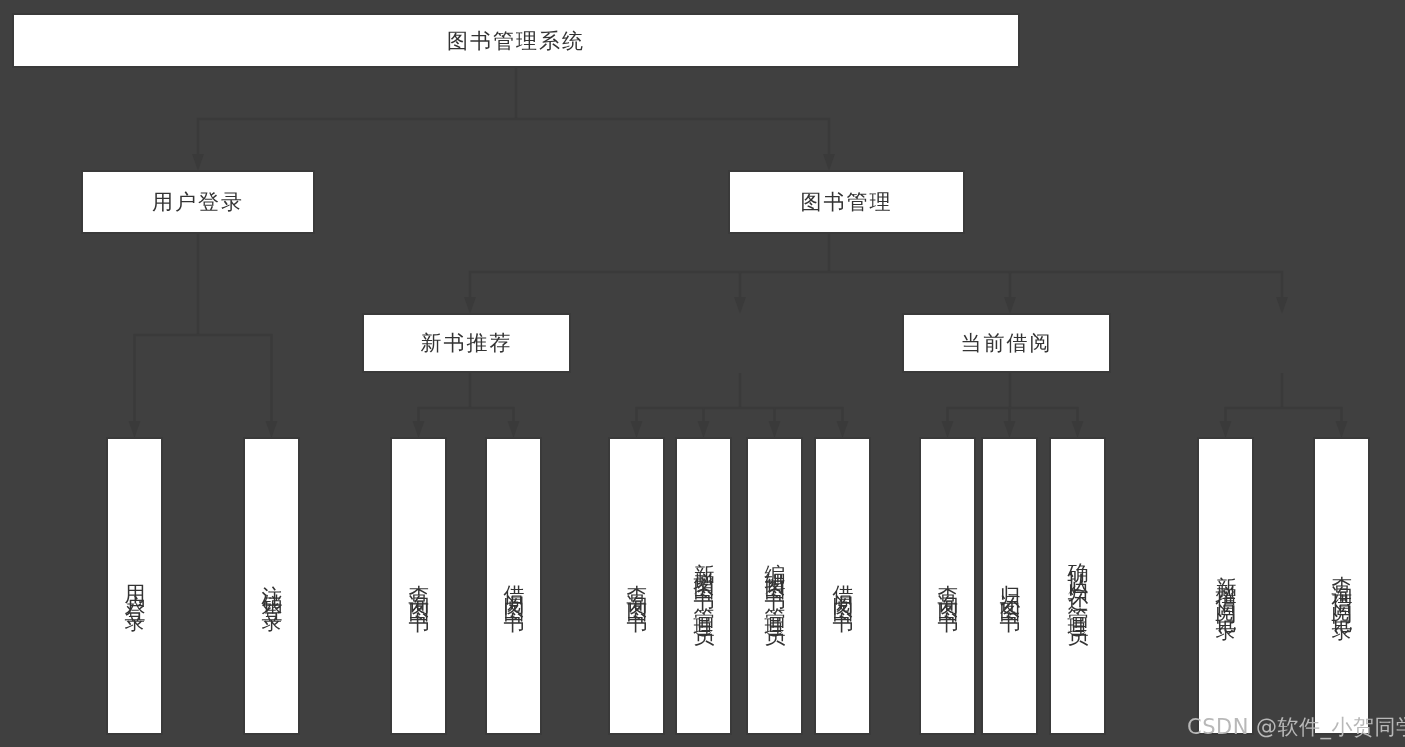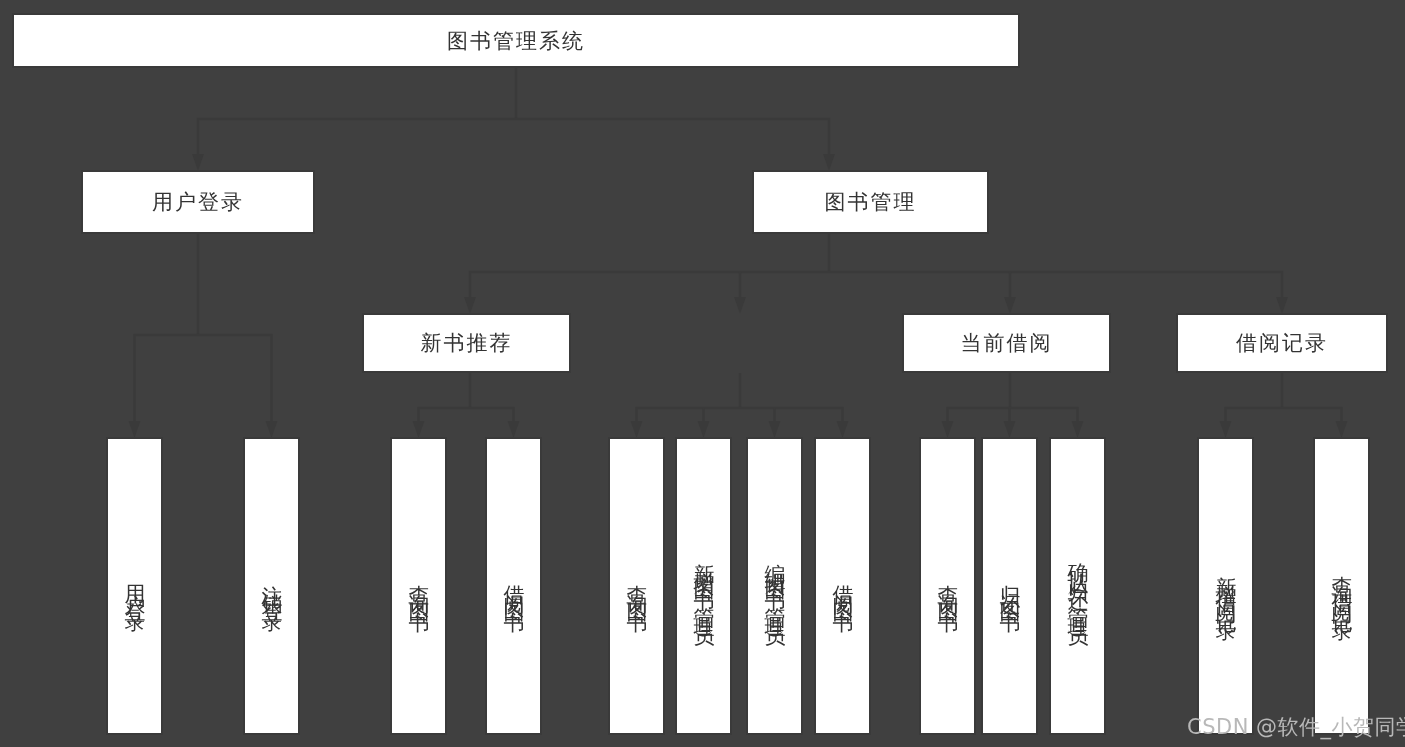--- a/index.html
+++ b/index.html
@@ -23,21 +23,21 @@
     border: 2.5px solid #3a3a3a;
     display: flex;
     align-items: center;
     justify-content: center;
     color: #333333;
   }
   .node span { color: #333333; }
   .root { left: 12px; top: 13px; width: 1008px; height: 55px; font-size: 21px; letter-spacing: 2px; }
   .l2   { top: 170px; height: 64px; font-size: 21px; letter-spacing: 2px; }
   .l2.pos-a { left: 81px;  width: 234px; }
-  .l2.pos-b { left: 752px; width: 237px; }
+  .l2.pos-b { left: 728px; width: 237px; }
   .l3   { top: 313px; height: 60px; width: 209px; font-size: 21px; letter-spacing: 2px; }
   .l3.pos-a { left: 362px; }
   .l3.pos-b { left: 632px; }
   .l3.pos-c { left: 902px; }
   .l3.pos-d { left: 1176px; width: 212px; }
   .leaf { top: 437px; width: 57px; height: 298px; }
   .leaf span {
     writing-mode: vertical-rl;
     text-orientation: mixed;
     font-size: 21px;
@@ -136,23 +136,20 @@
   <div class="node l2 pos-b">
     <span>图书管理</span>
   </div>
 
   <div class="node l3 pos-a">
     <span>新书推荐</span>
   </div>
   <div class="node l3 pos-c">
     <span>当前借阅</span>
   </div>
-  <div class="node l3 pos-d">
-    <span>借阅记录</span>
-  </div>
 
   <div class="node leaf p1">
     <span>用户登录</span>
   </div>
   <div class="node leaf p2">
     <span>注销登录</span>
   </div>
   <div class="node leaf p3">
     <span>查询图书</span>
   </div>

